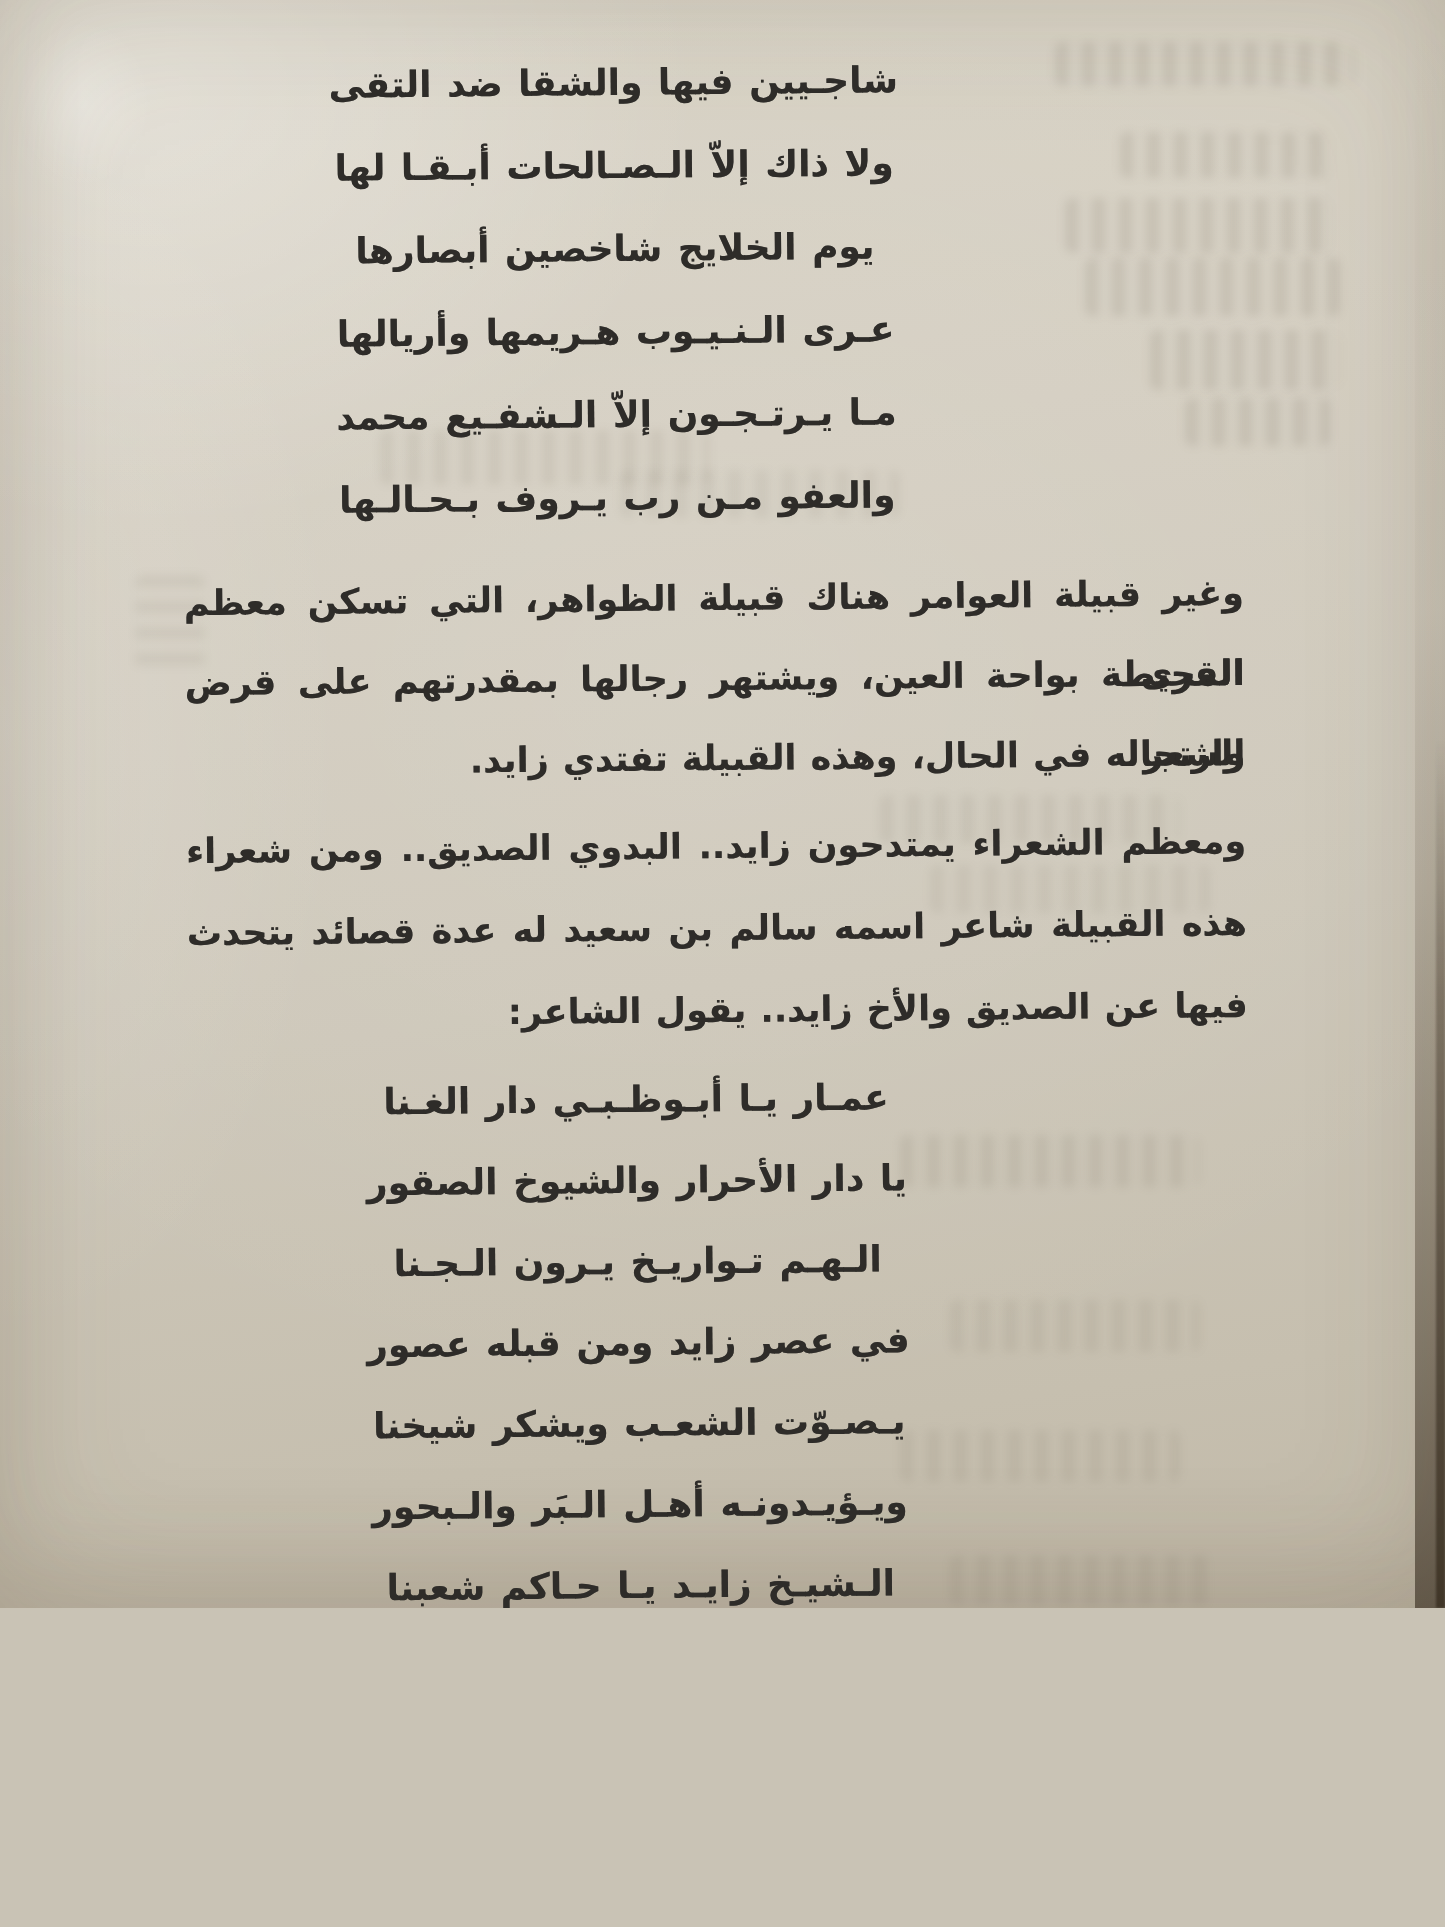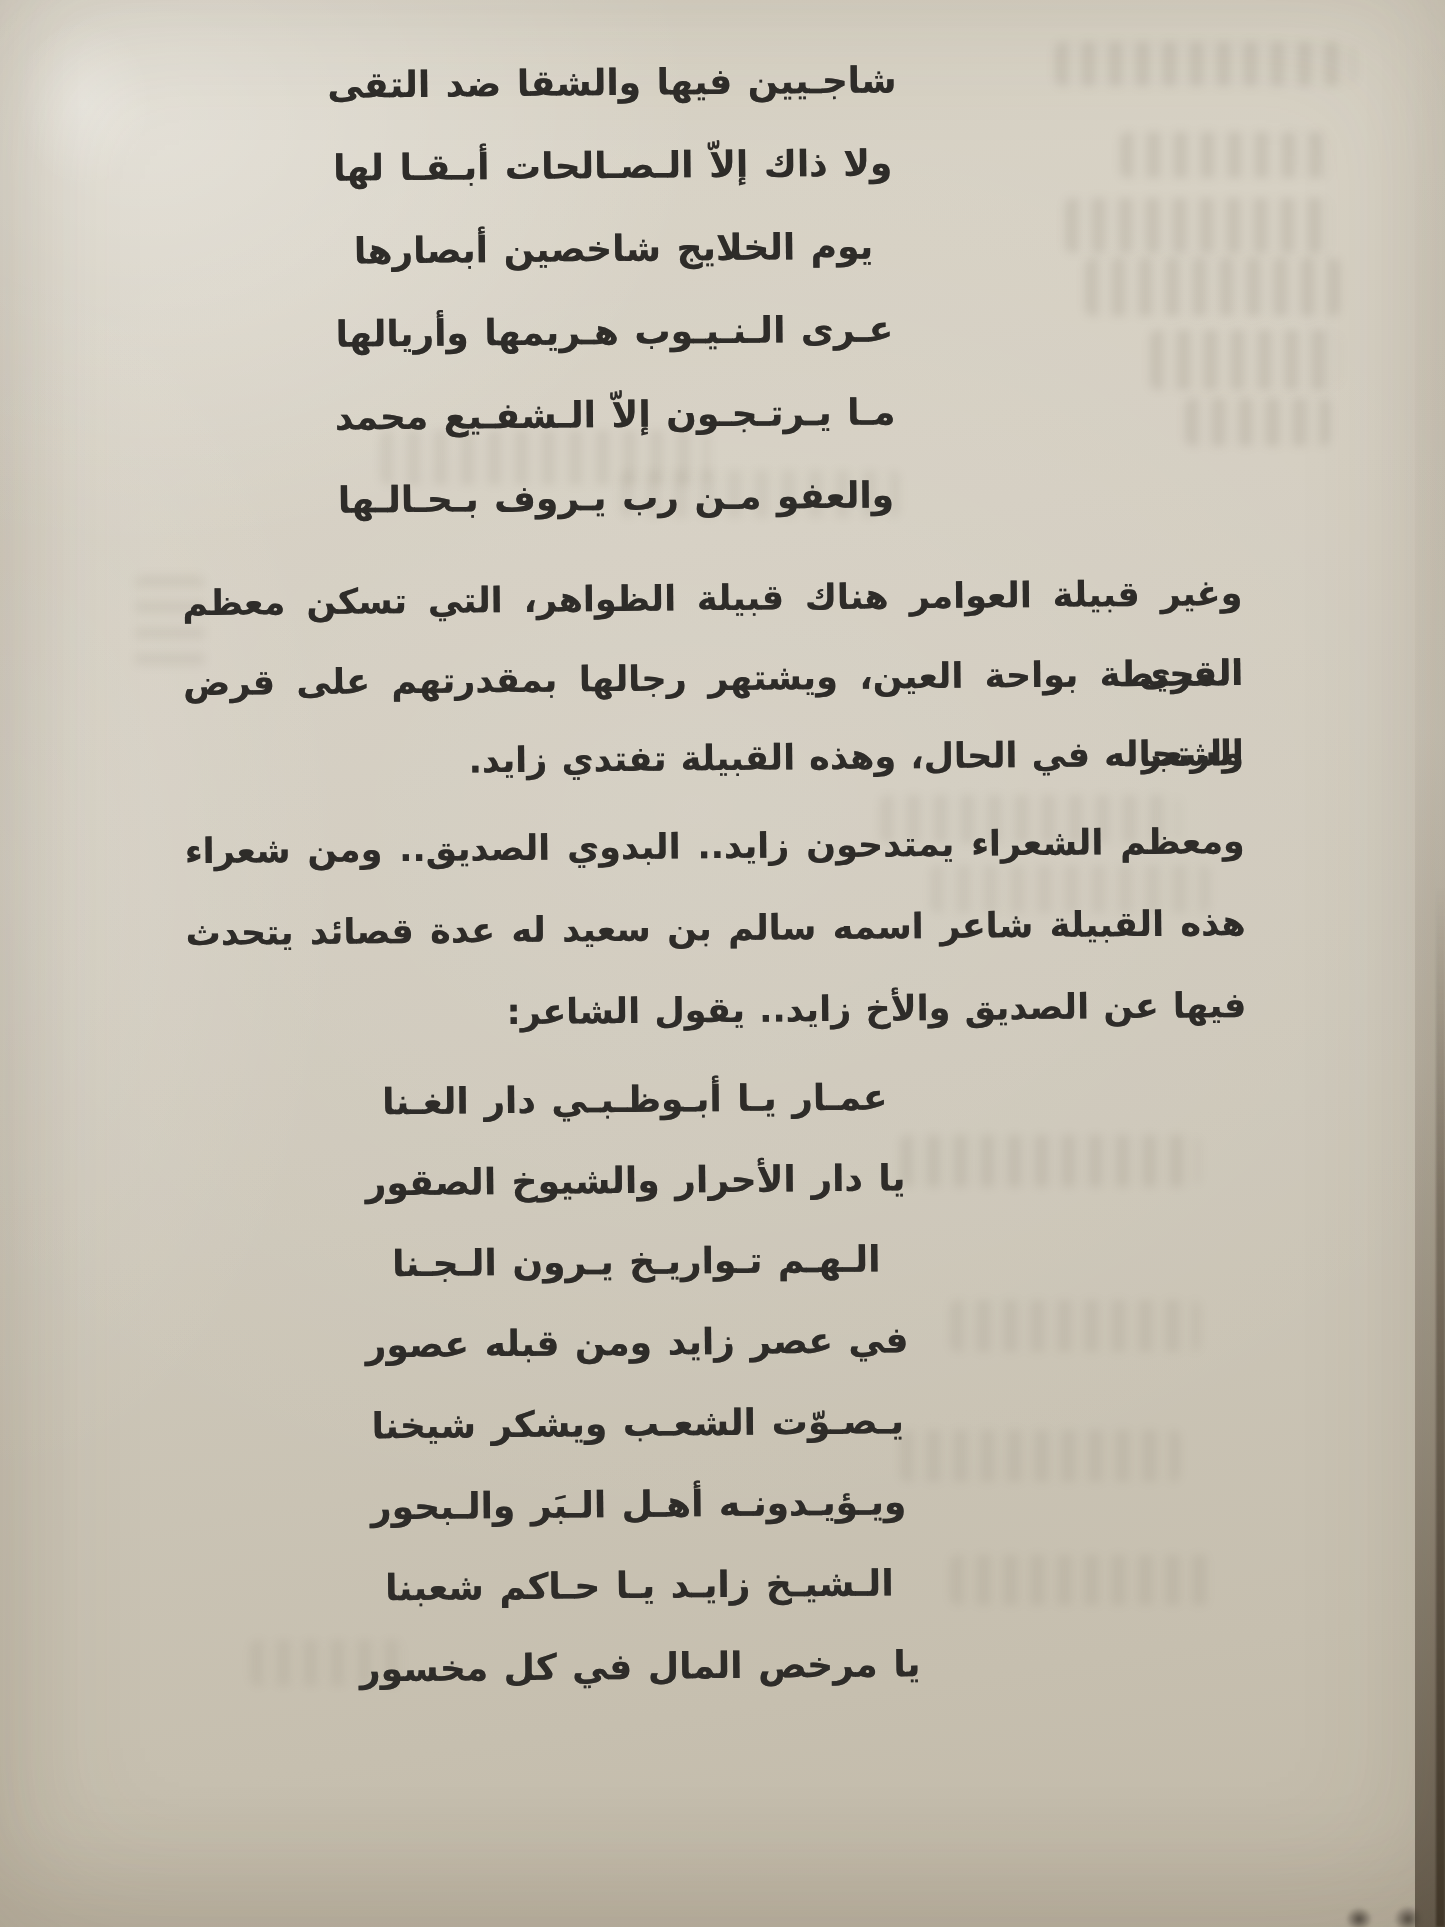--- a/index.html
+++ b/index.html
@@ -2,21 +2,21 @@
 <html lang="ar"><head>
 <meta charset="utf-8">
 <style>
   html,body{margin:0;padding:0;}
   body{
     width:1445px;height:1927px;overflow:hidden;
     font-family:"DejaVu Sans",sans-serif;
     background:#c9c3b5;
   }
   .photo{
-    position:relative;width:1445px;height:1927px;overflow:hidden;
+    position:relative;width:1445px;height:1608px;overflow:hidden;
     background:
       radial-gradient(ellipse 900px 700px at 10% 6%, rgba(255,255,255,0.30), rgba(255,255,255,0) 62%),
       radial-gradient(ellipse 500px 900px at 0% 45%, rgba(255,255,255,0.14), rgba(255,255,255,0) 70%),
       radial-gradient(ellipse 1300px 1000px at 48% 42%, rgba(255,255,255,0.10), rgba(255,255,255,0) 75%),
       linear-gradient(172deg,#dad5c8 0%,#d4cec1 30%,#cdc7b9 60%,#c6bfaf 85%,#c1b9a8 100%);
     box-shadow: inset 0 0 150px rgba(92,80,58,0.16), inset 0 -50px 90px rgba(84,72,50,0.10);
   }
   .tilt{position:absolute;inset:0;transform:rotate(-0.55deg);transform-origin:50% 45%;}
   .ink{color:#2e2c29;font-weight:bold;}
   

